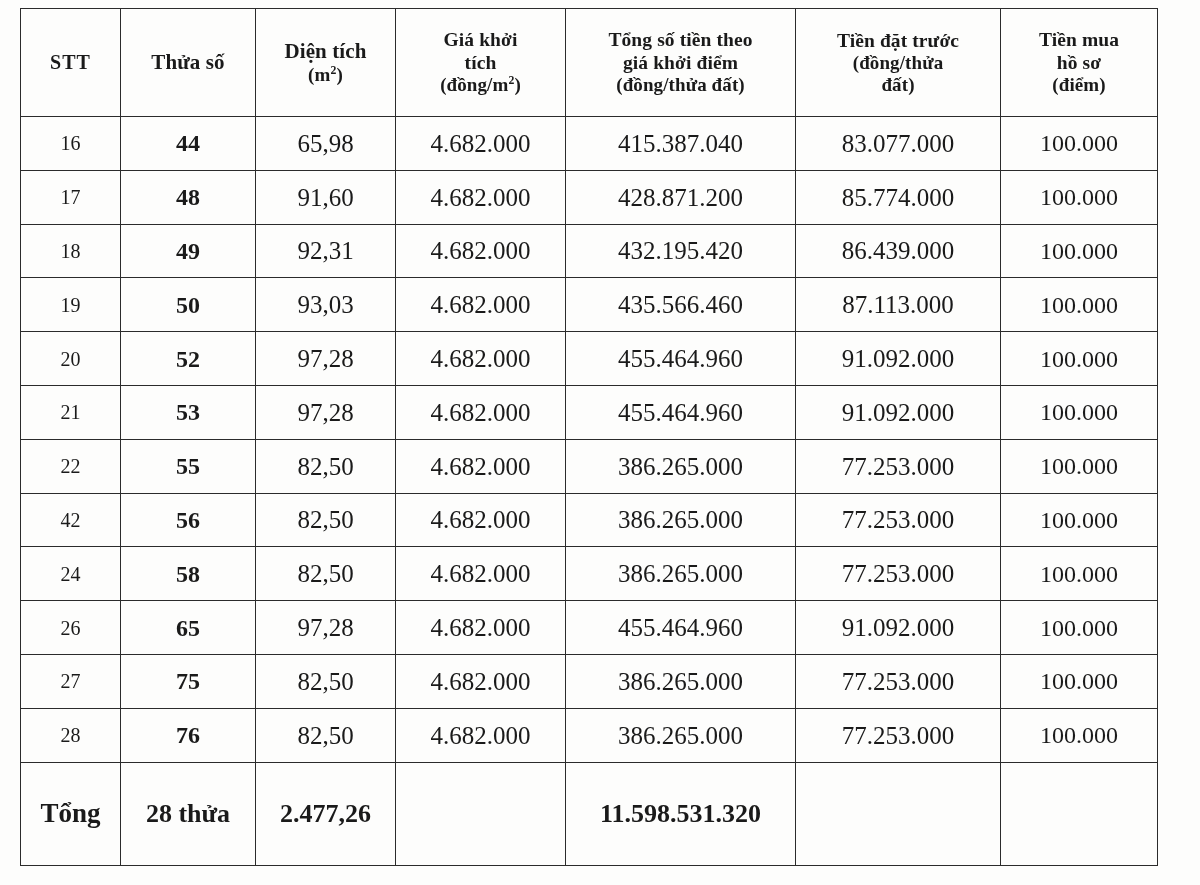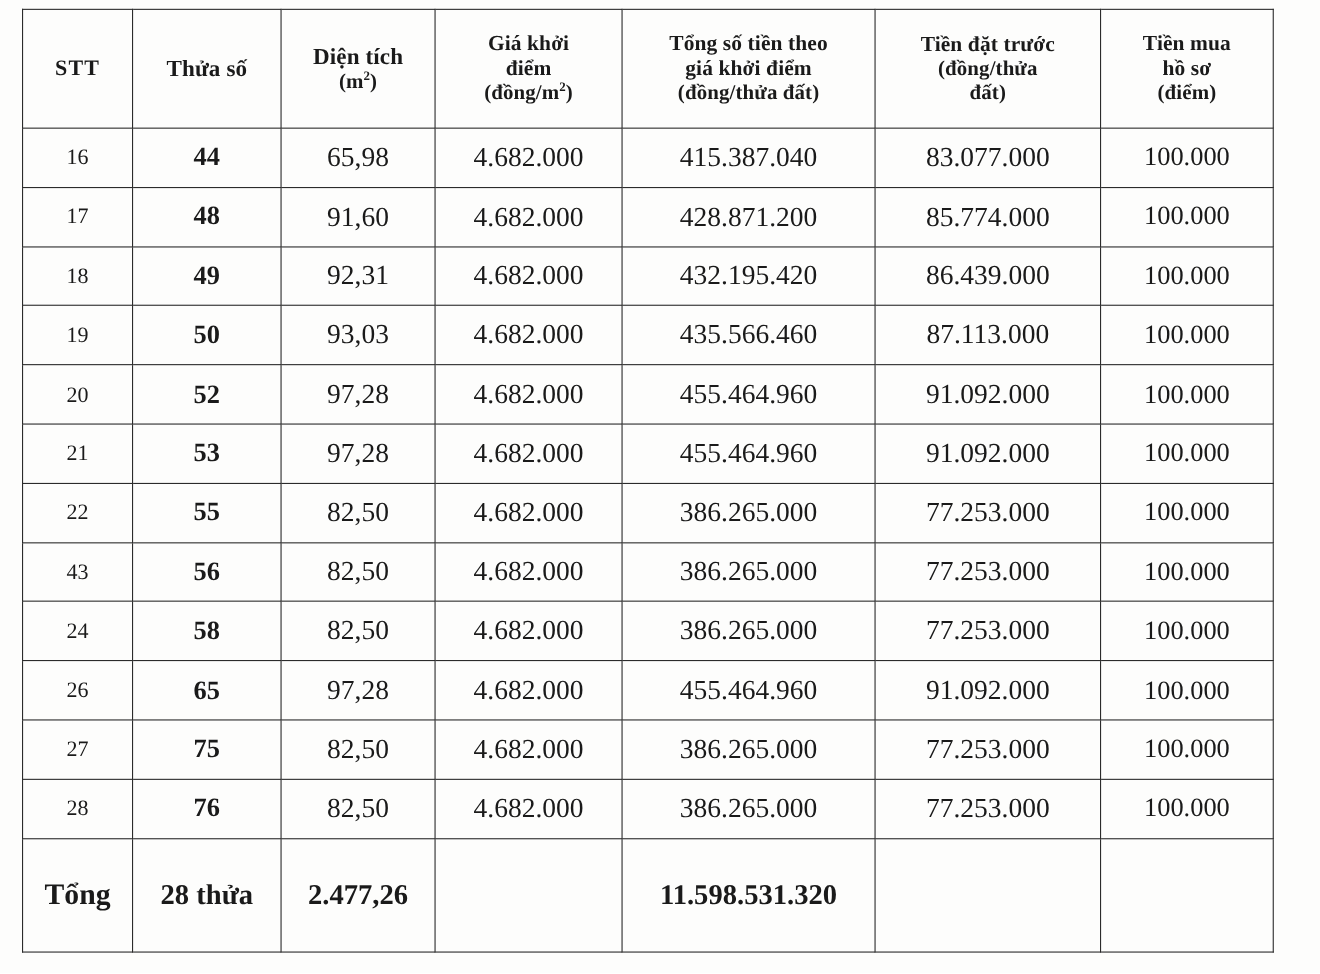--- a/index.html
+++ b/index.html
@@ -130,21 +130,21 @@
         </th>
         <th>
           <span class="hd-line">Thửa số</span>
         </th>
         <th>
           <span class="hd-line">Diện tích</span>
           <span class="hd-unit">(m<sup>2</sup>)</span>
         </th>
         <th class="small-head">
           <span class="hd-line">Giá khởi</span>
-          <span class="hd-line">điểm</span>
+          <span class="hd-line">tích</span>
           <span class="hd-unit">(đồng/m<sup>2</sup>)</span>
         </th>
         <th class="small-head">
           <span class="hd-line">Tổng số tiền theo</span>
           <span class="hd-line">giá khởi điểm</span>
           <span class="hd-unit">(đồng/thửa đất)</span>
         </th>
         <th class="small-head">
           <span class="hd-line">Tiền đặt trước</span>
           <span class="hd-unit">(đồng/thửa</span>
@@ -216,21 +216,21 @@
         <tr class="data-row">
           <td class="cell-stt">22</td>
           <td class="cell-thua">55</td>
           <td class="cell-area">82,50</td>
           <td class="cell-price">4.682.000</td>
           <td class="cell-total">386.265.000</td>
           <td class="cell-deposit">77.253.000</td>
           <td class="cell-fee">100.000</td>
         </tr>
         <tr class="data-row">
-          <td class="cell-stt">43</td>
+          <td class="cell-stt">42</td>
           <td class="cell-thua">56</td>
           <td class="cell-area">82,50</td>
           <td class="cell-price">4.682.000</td>
           <td class="cell-total">386.265.000</td>
           <td class="cell-deposit">77.253.000</td>
           <td class="cell-fee">100.000</td>
         </tr>
         <tr class="data-row">
           <td class="cell-stt">24</td>
           <td class="cell-thua">58</td>

